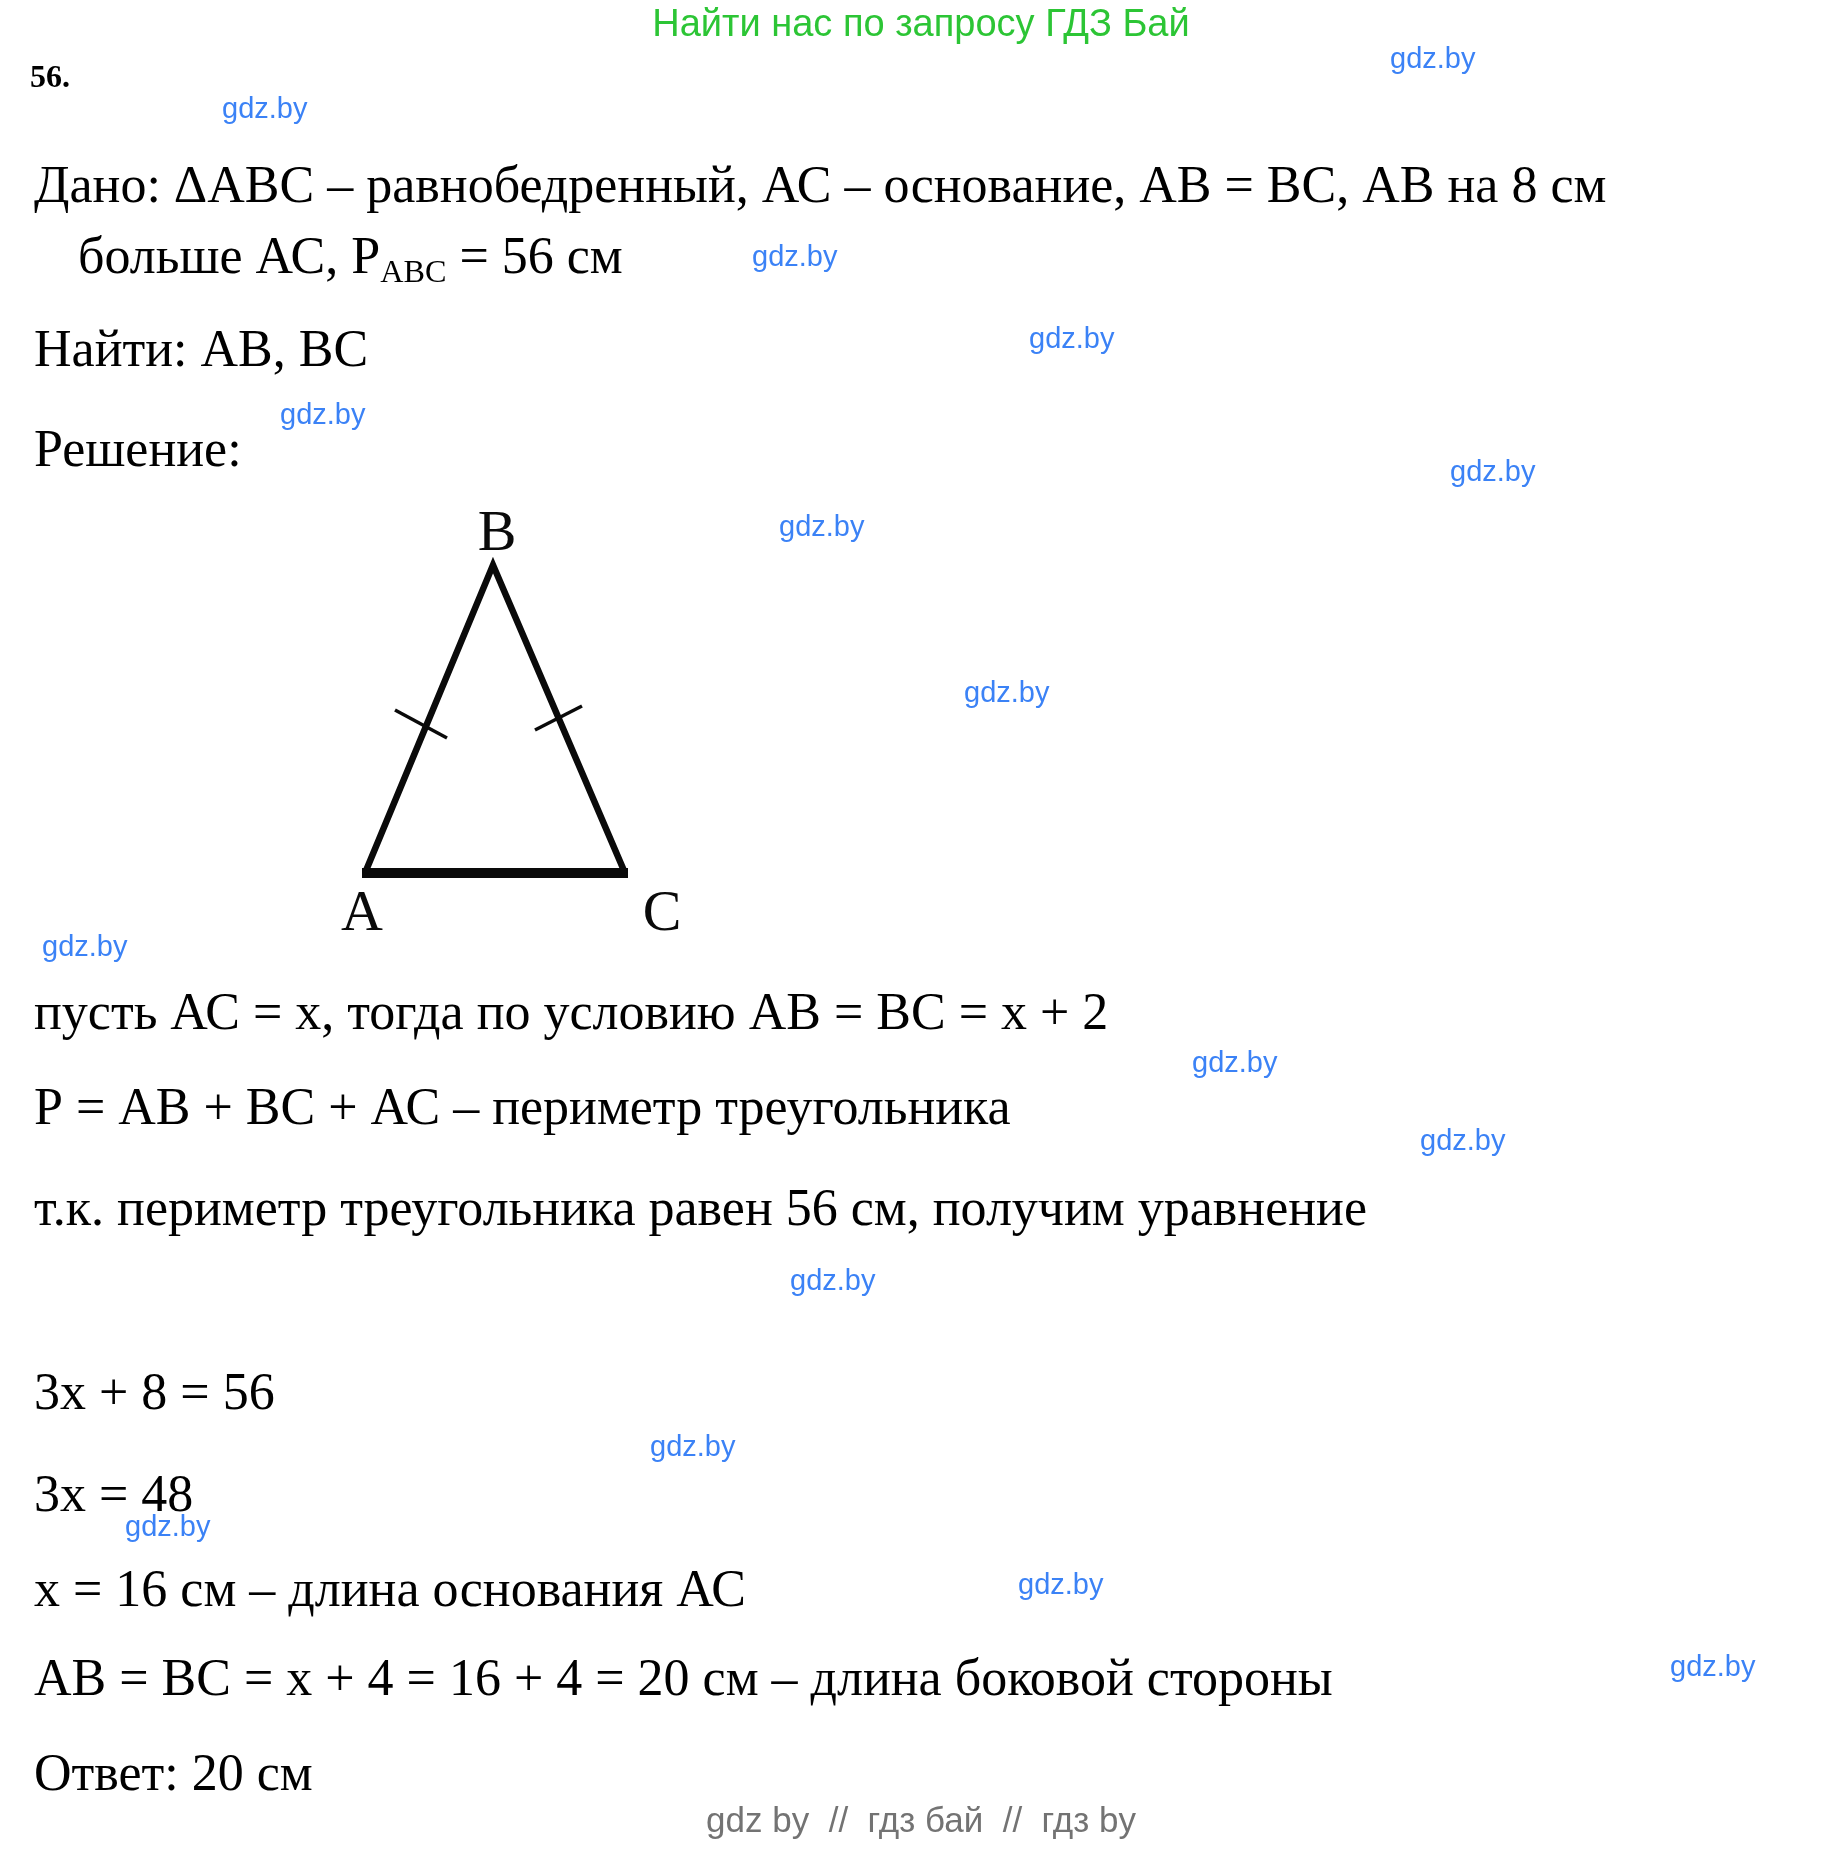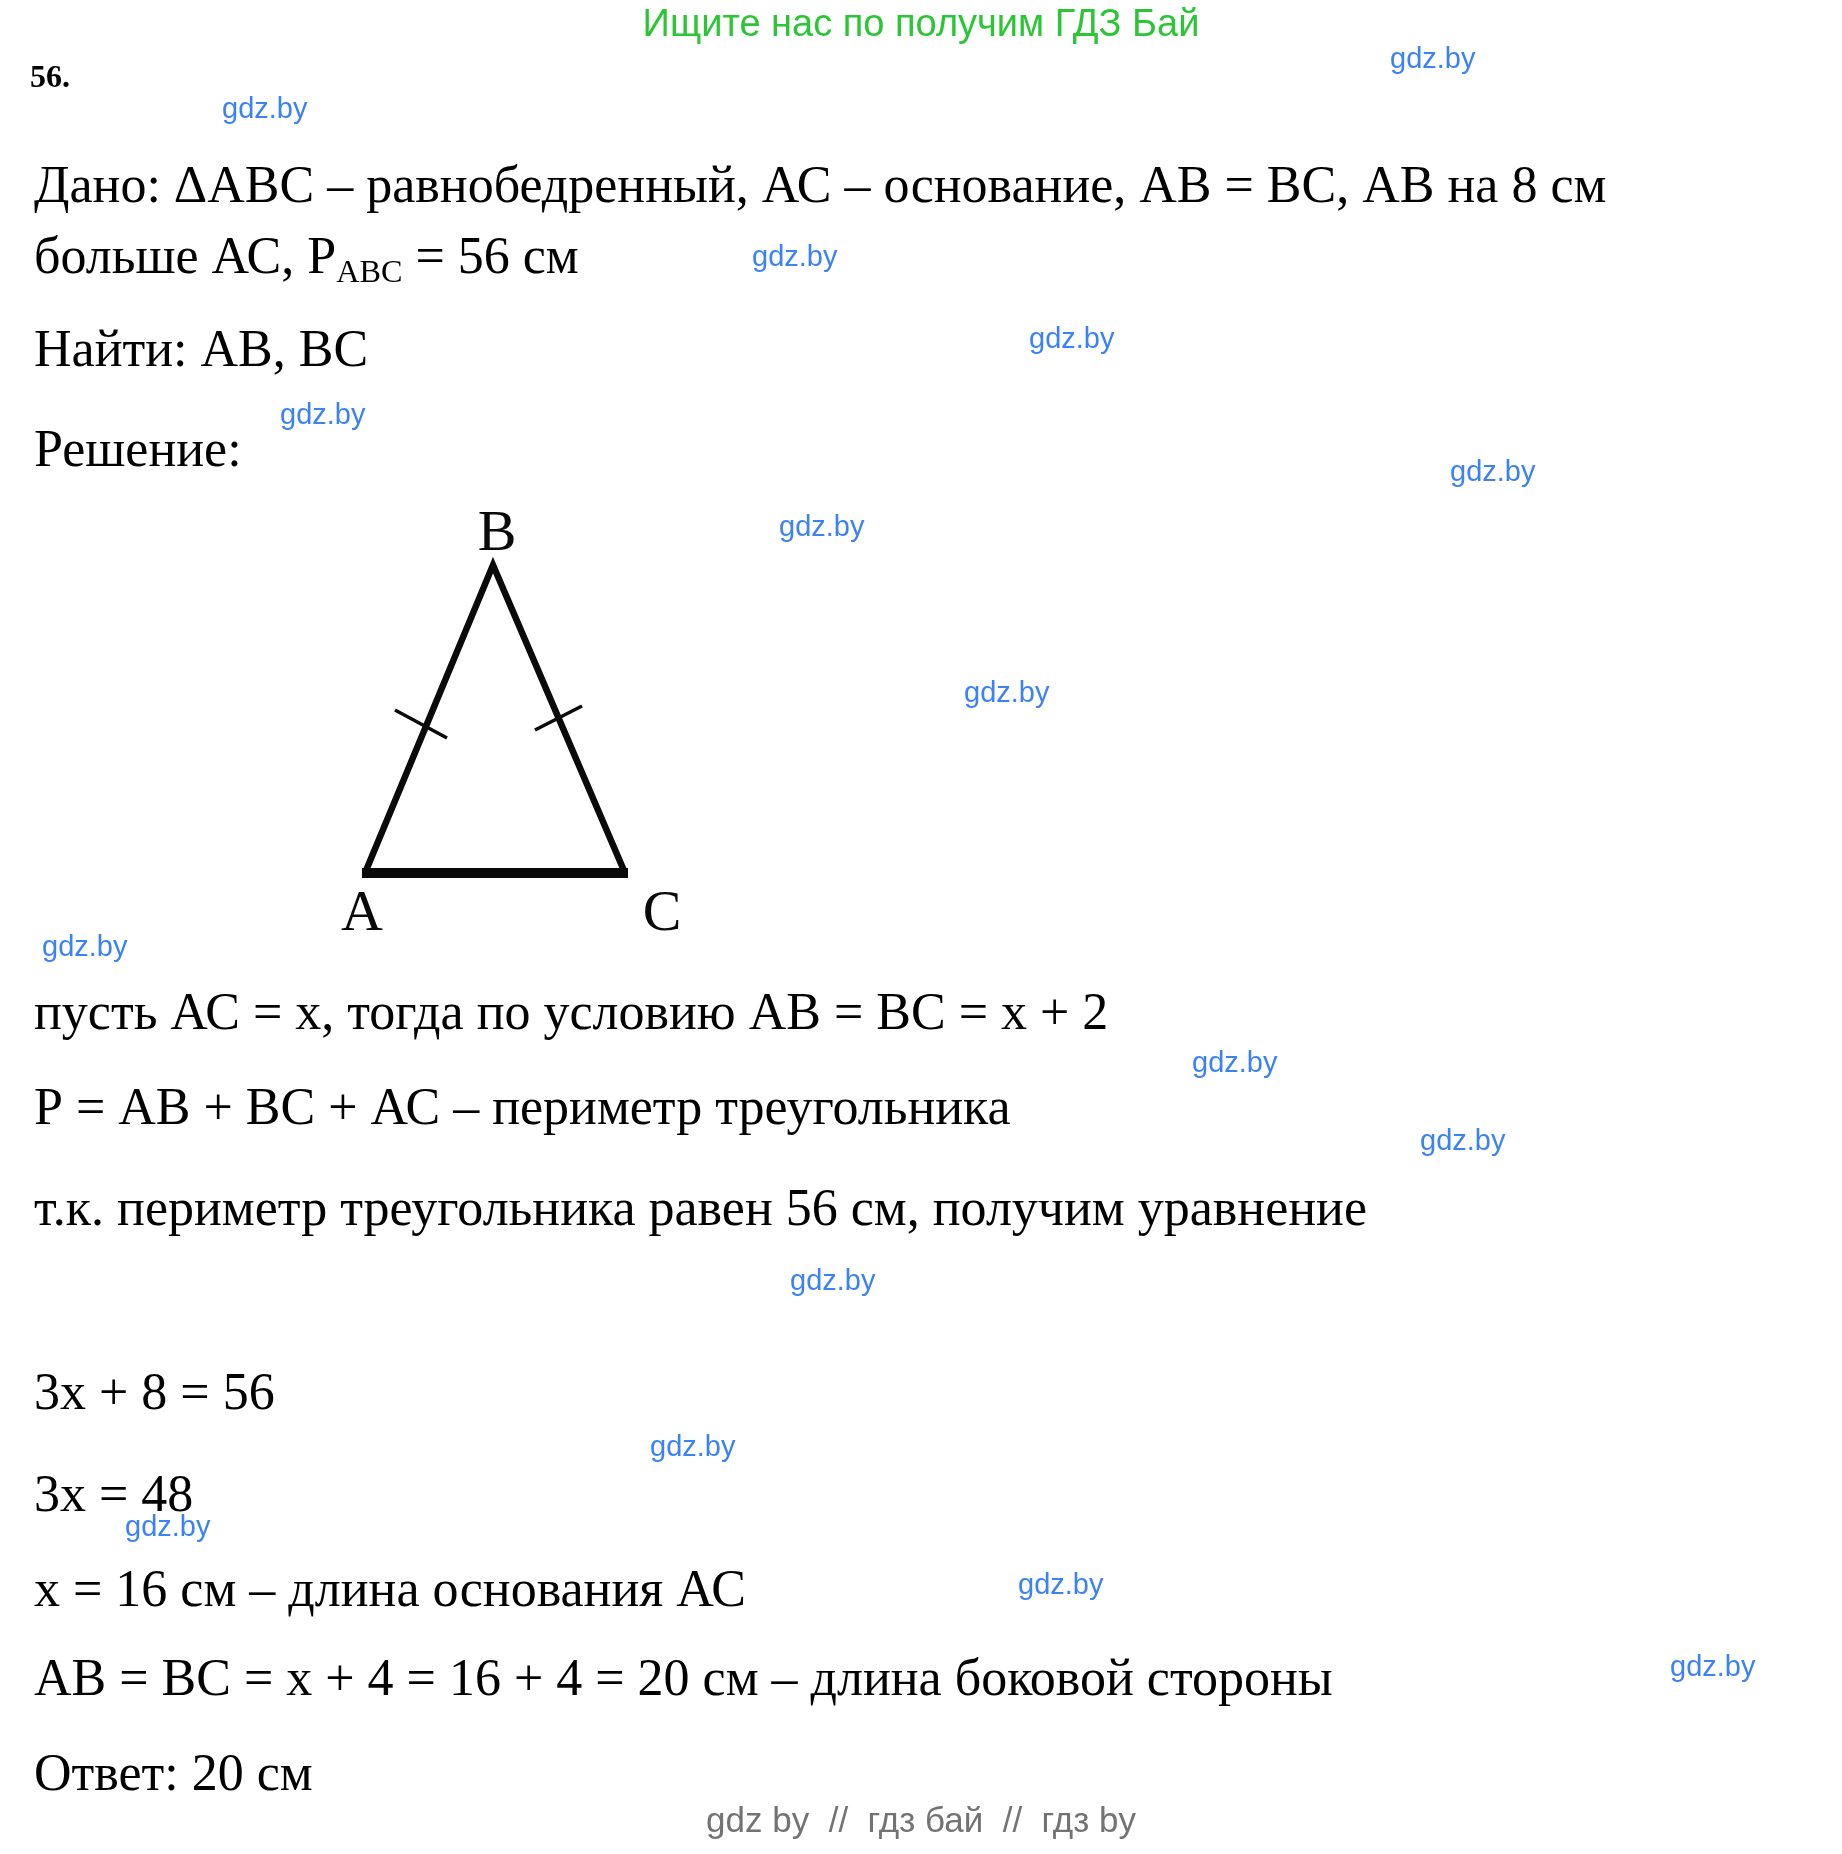--- a/index.html
+++ b/index.html
@@ -15,21 +15,21 @@
   .figure{position:absolute;left:250px;top:430px;}
   .footer{position:absolute;top:1800px;left:0;width:100%;text-align:center;
           font-family:"Liberation Sans",sans-serif;font-size:35px;white-space:pre;}
   svg text{font-family:"Liberation Serif",serif;font-size:58px;fill:#0a0a0a;}
 </style>
 </head>
 <body>
 
 <div id="page">
 
-  <div class="promo" style="color: rgb(44, 197, 53);">Ищите нас по получим ГДЗ Бай</div>
+  <div class="promo" style="color: rgb(44, 197, 53);">Найти нас по запросу ГДЗ Бай</div>
 
   <div id="watermark-layer">
       <div class="wm" style="left: 1390px; top: 42px;">gdz.by</div>
       <div class="wm" style="left: 222px; top: 92px;">gdz.by</div>
       <div class="wm" style="left: 752px; top: 240px;">gdz.by</div>
       <div class="wm" style="left: 1029px; top: 322px;">gdz.by</div>
       <div class="wm" style="left: 280px; top: 398px;">gdz.by</div>
       <div class="wm" style="left: 1450px; top: 455px;">gdz.by</div>
       <div class="wm" style="left: 779px; top: 510px;">gdz.by</div>
       <div class="wm" style="left: 964px; top: 676px;">gdz.by</div>
@@ -40,21 +40,21 @@
       <div class="wm" style="left: 650px; top: 1430px;">gdz.by</div>
       <div class="wm" style="left: 125px; top: 1510px;">gdz.by</div>
       <div class="wm" style="left: 1018px; top: 1568px;">gdz.by</div>
       <div class="wm" style="left: 1670px; top: 1650px;">gdz.by</div>
     </div>
 
   <div class="probnum">56.</div>
 
   <div class="line" style="top:155px;">Дано: ΔАВС – равнобедренный, АС – основание, АВ = ВС, АВ на 8 см</div>
 
-  <div class="line" style="top:226px;"><span>больше АС, Р</span><sub>АВС</sub><span> = 56 см</span></div>
+  <div class="line" style="top:226px;margin-left:44px;"><span>больше АС, Р</span><sub>АВС</sub><span> = 56 см</span></div>
 
   <div class="line" style="top:319px;">Найти: АВ, ВС</div>
 
   <div class="line" style="top:419px;">Решение:</div>
 
   <svg class="figure" width="450" height="510" viewBox="0 0 450 510">
     <line x1="112" y1="443" x2="378" y2="443" stroke="#0a0a0a" stroke-width="10"></line>
     <polyline points="115,443 243,135 375,443" fill="none" stroke="#0a0a0a" stroke-width="6.5"></polyline>
     <line x1="145" y1="280" x2="197" y2="308" stroke="#0a0a0a" stroke-width="3.5"></line>
     <line x1="285" y1="300" x2="332" y2="276" stroke="#0a0a0a" stroke-width="3.5"></line>

